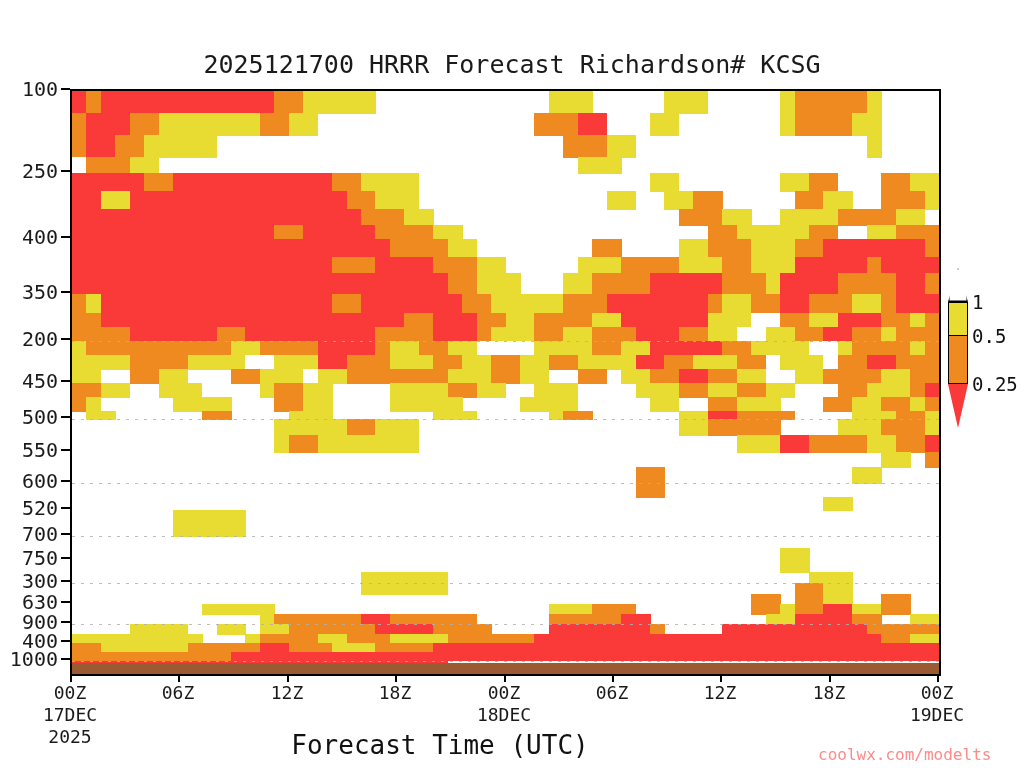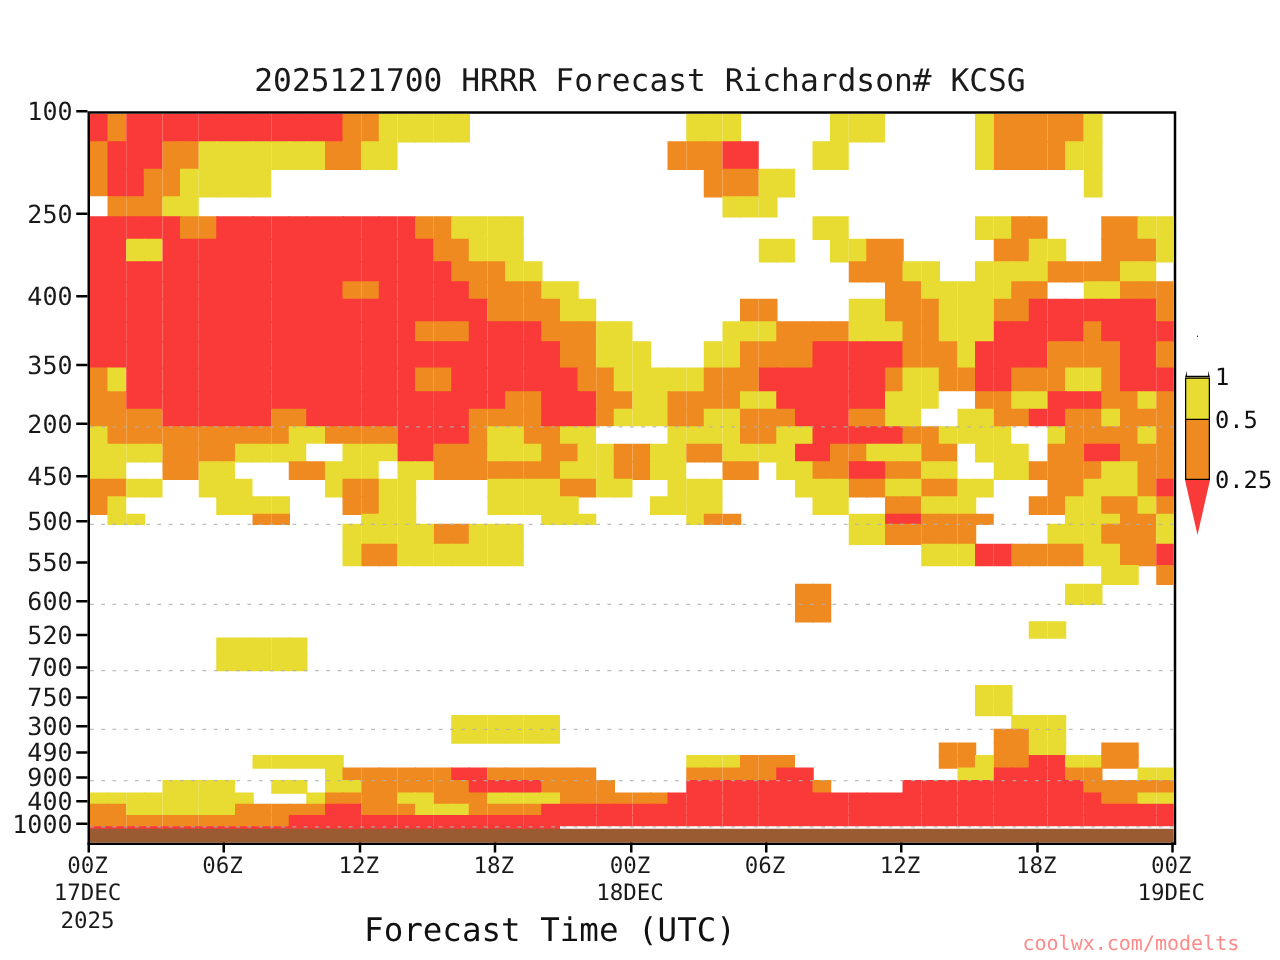--- a/index.html
+++ b/index.html
@@ -1366,21 +1366,21 @@
     <div class="ytick" style="top: 481px; left: 0px; width: 58px;">600</div>
     <div class="ytickmark" style="left: 61px; top: 481px;"></div>
     <div class="ytick" style="top: 508px; left: 0px; width: 58px;">520</div>
     <div class="ytickmark" style="left: 61px; top: 508px;"></div>
     <div class="ytick" style="top: 534px; left: 0px; width: 58px;">700</div>
     <div class="ytickmark" style="left: 61px; top: 534px;"></div>
     <div class="ytick" style="top: 558px; left: 0px; width: 58px;">750</div>
     <div class="ytickmark" style="left: 61px; top: 558px;"></div>
     <div class="ytick" style="top: 581px; left: 0px; width: 58px;">300</div>
     <div class="ytickmark" style="left: 61px; top: 581px;"></div>
-    <div class="ytick" style="top: 602px; left: 0px; width: 58px;">490</div>
+    <div class="ytick" style="top: 602px; left: 0px; width: 58px;">630</div>
     <div class="ytickmark" style="left: 61px; top: 602px;"></div>
     <div class="ytick" style="top: 622px; left: 0px; width: 58px;">900</div>
     <div class="ytickmark" style="left: 61px; top: 622px;"></div>
     <div class="ytick" style="top: 641px; left: 0px; width: 58px;">400</div>
     <div class="ytickmark" style="left: 61px; top: 641px;"></div>
     <div class="ytick" style="top: 659px; left: 0px; width: 58px;">1000</div>
     <div class="ytickmark" style="left: 61px; top: 659px;"></div>
   </div>
 <div id="xaxis-group">
     <div class="xtick" style="left: 70px; top: 682px;">00Z<br>17DEC<br>2025</div>

